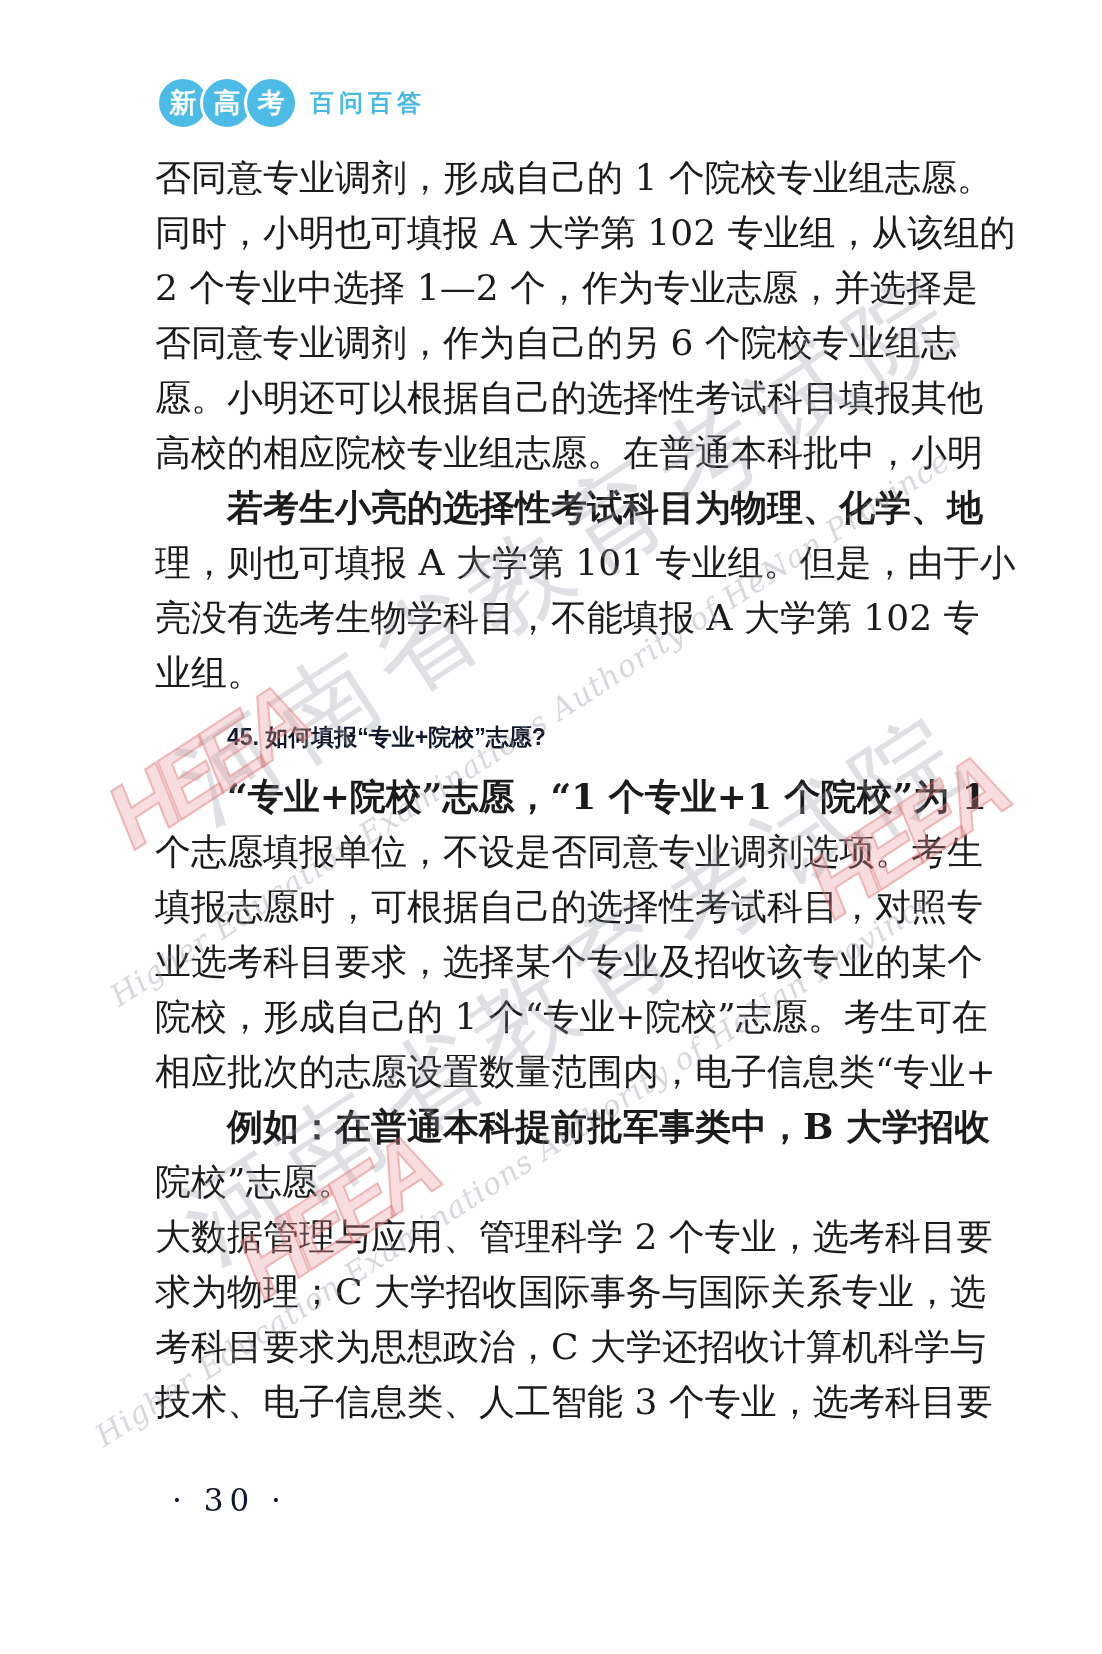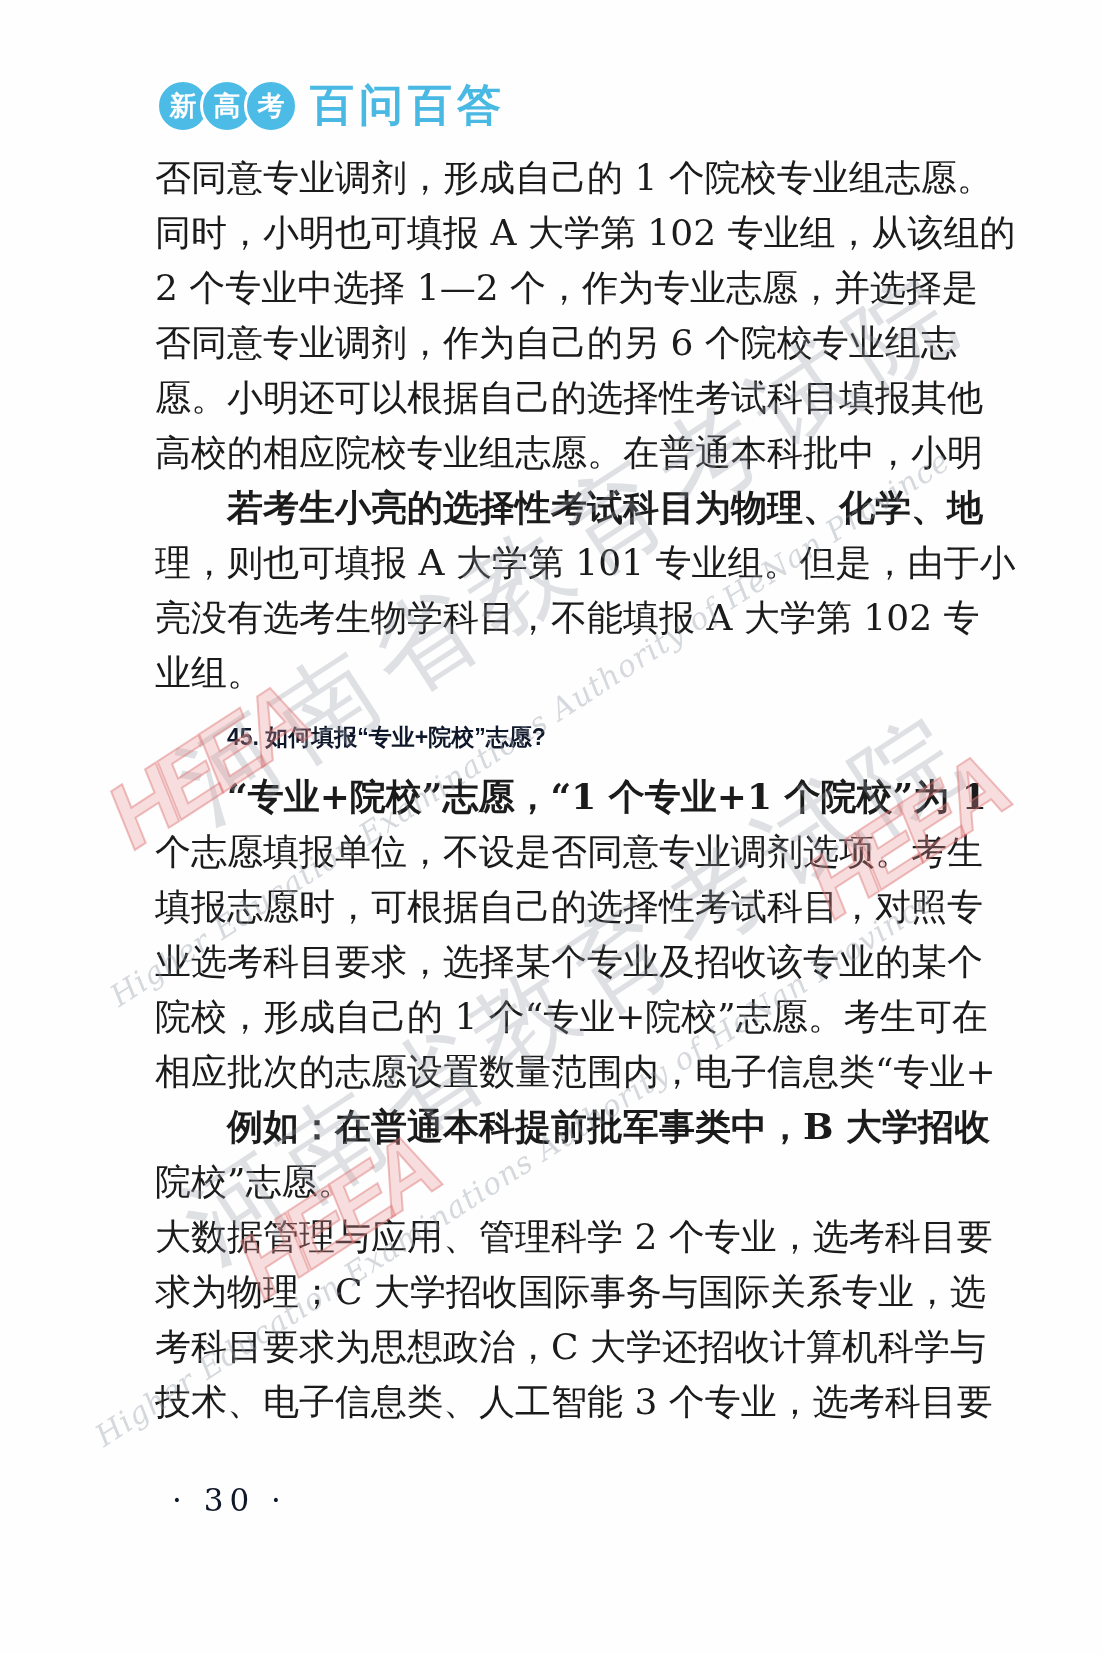--- a/index.html
+++ b/index.html
@@ -17,21 +17,21 @@
   .badge {
     width:48px; height:48px; border-radius:50%;
     background:#4cbce6; color:#ffffff;
     font-family:"Liberation Sans", sans-serif; font-weight:bold; font-size:27px;
     display:flex; align-items:center; justify-content:center;
     border:3px solid #ffffff; box-sizing:content-box;
   }
   .badge + .badge { margin-left:-10px; }
   .series-title {
     color:#49b9e4; font-family:"Liberation Sans", sans-serif;
-    font-weight:bold; font-size:44px; letter-spacing:5px; margin-left:12px;
+    font-weight:bold; font-size:24px; letter-spacing:5px; margin-left:12px;
   }
 
   
   .text-body {
     position:absolute; left:155px; top:150px; width:790px;
     color:#1b1b1b; font-size:36px; z-index:1;
   }
   .line { height:55px; line-height:55px; white-space:nowrap; overflow:visible; }
   .line.indent { text-indent:72px;font-weight:bold; }
   .line.heading {

